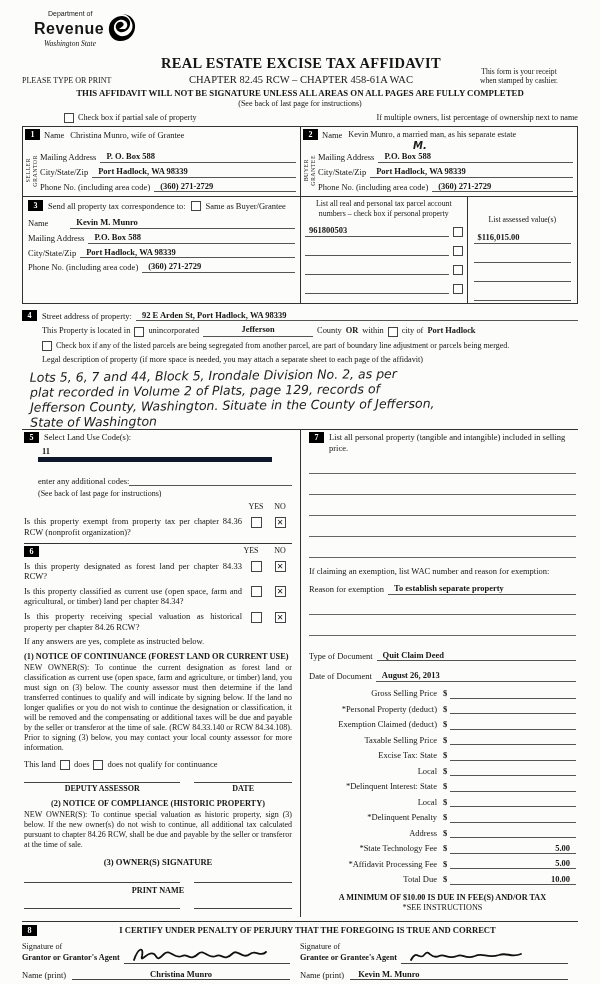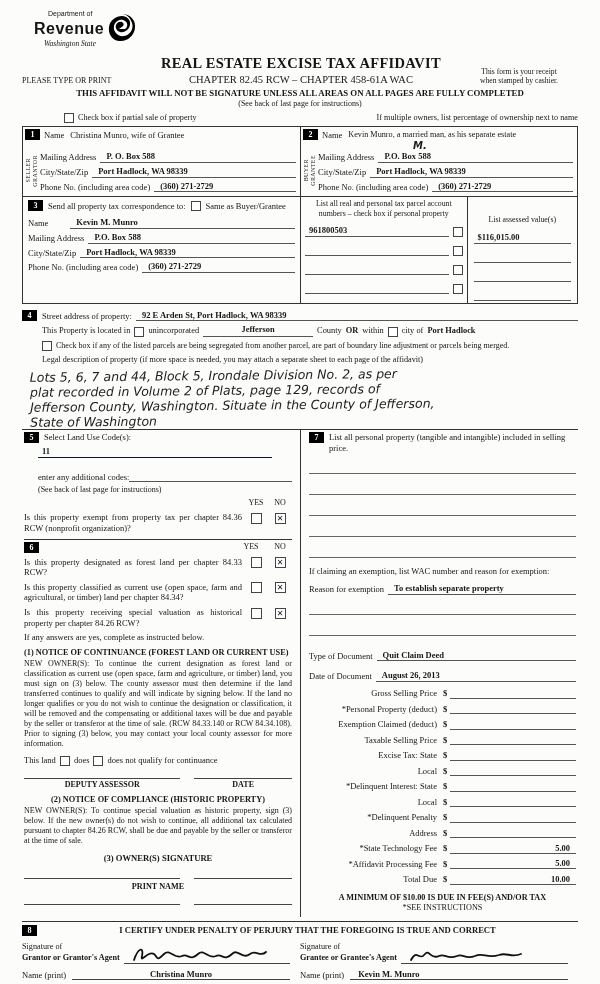--- a/index.html
+++ b/index.html
@@ -62,21 +62,21 @@
   .located{display:flex;align-items:flex-end;gap:4px;margin-top:4px;font-size:8.4px;}
   .county-line{border-bottom:1px solid #555;font-weight:bold;width:110px;text-align:center;}
   .seg-row{display:flex;gap:4px;margin-top:4px;align-items:center;font-size:8px;}
   .legal-label{margin-top:4px;font-size:8.2px;}
   .legal-hand{margin:2px 0 0 8px;font-size:12.5px;line-height:15px;transform:rotate(-.6deg);}
   
   .cols{display:flex;margin-top:2px;border-top:1px solid #333;}
   .lcol{width:50%;box-sizing:border-box;padding:2px 8px 4px 2px;}
   .rcol{width:50%;border-left:1px solid #333;box-sizing:border-box;padding:2px 2px 4px 8px;}
   .sechead{display:flex;gap:5px;align-items:flex-start;}
-  .code-line{border-bottom:1px solid #0f172a;font-weight:bold;margin:3px 0 8px 14px;width:230px;padding-left:4px;}
+  .code-line{border-bottom:5px solid #0f172a;font-weight:bold;margin:3px 0 8px 14px;width:230px;padding-left:4px;}
   .addl{display:flex;align-items:flex-end;margin:14px 0 0 14px;}
   .addl .fill{flex:1;border-bottom:1px solid #555;}
   .small-note{margin:3px 0 0 14px;font-size:8px;}
   .ynhead{display:flex;justify-content:flex-end;font-size:8px;font-weight:normal;margin-top:3px;}
   .yn{width:24px;text-align:center;flex:none;}
   .qrow{display:flex;align-items:flex-start;margin-top:4px;}
   .qtext{flex:1;padding-right:2px;text-align:justify;}
   .notice-title{font-weight:bold;font-size:8.3px;margin-top:5px;}
   .notice-body{font-size:8px;text-align:justify;margin-top:1px;}
   .qualify{display:flex;align-items:center;gap:4px;margin-top:6px;}

